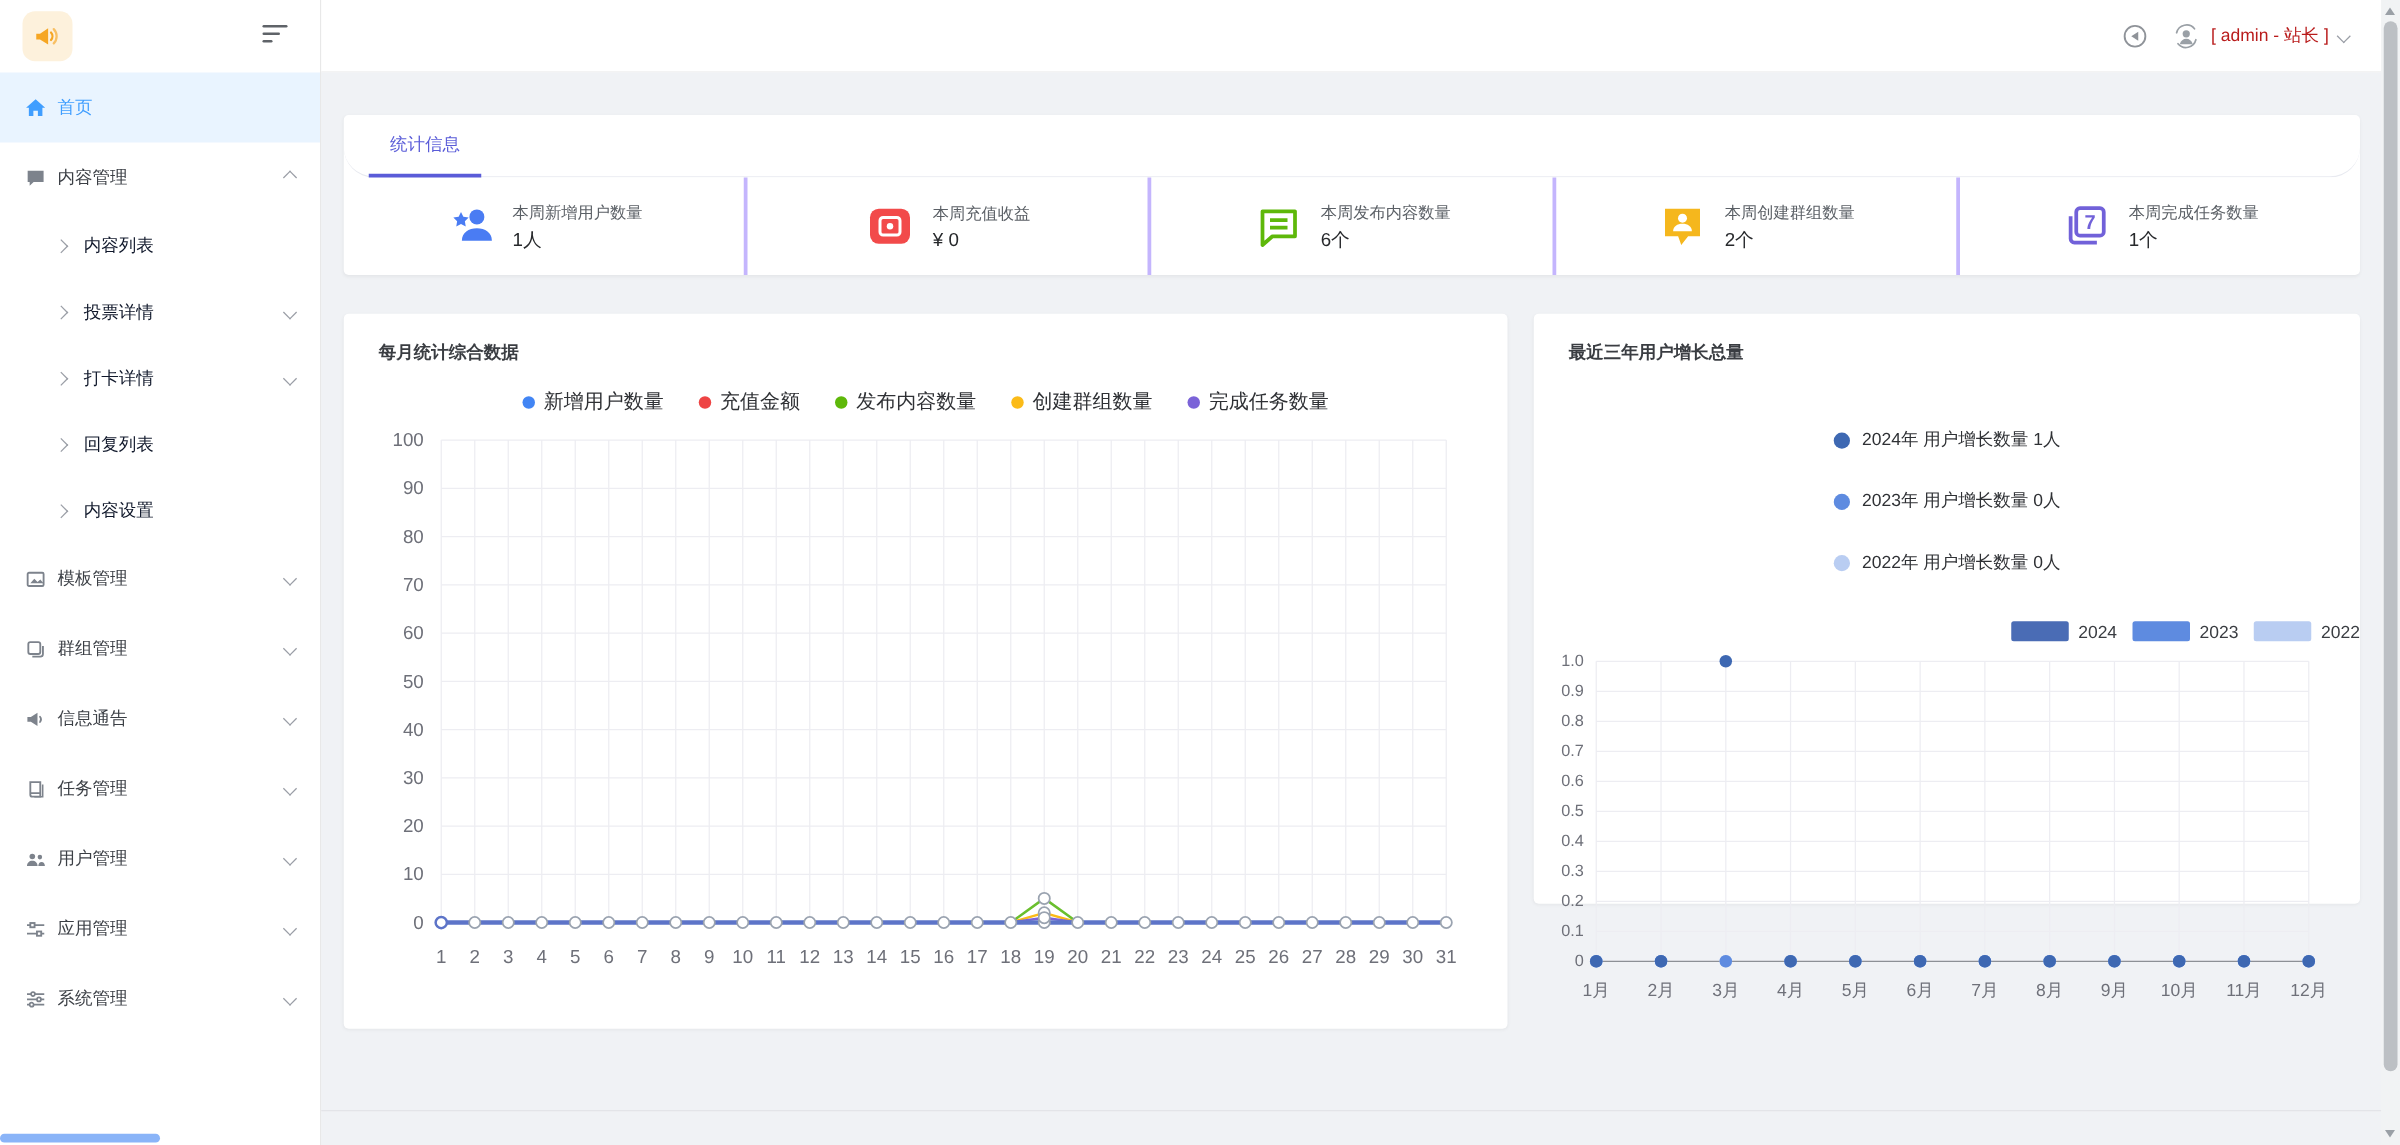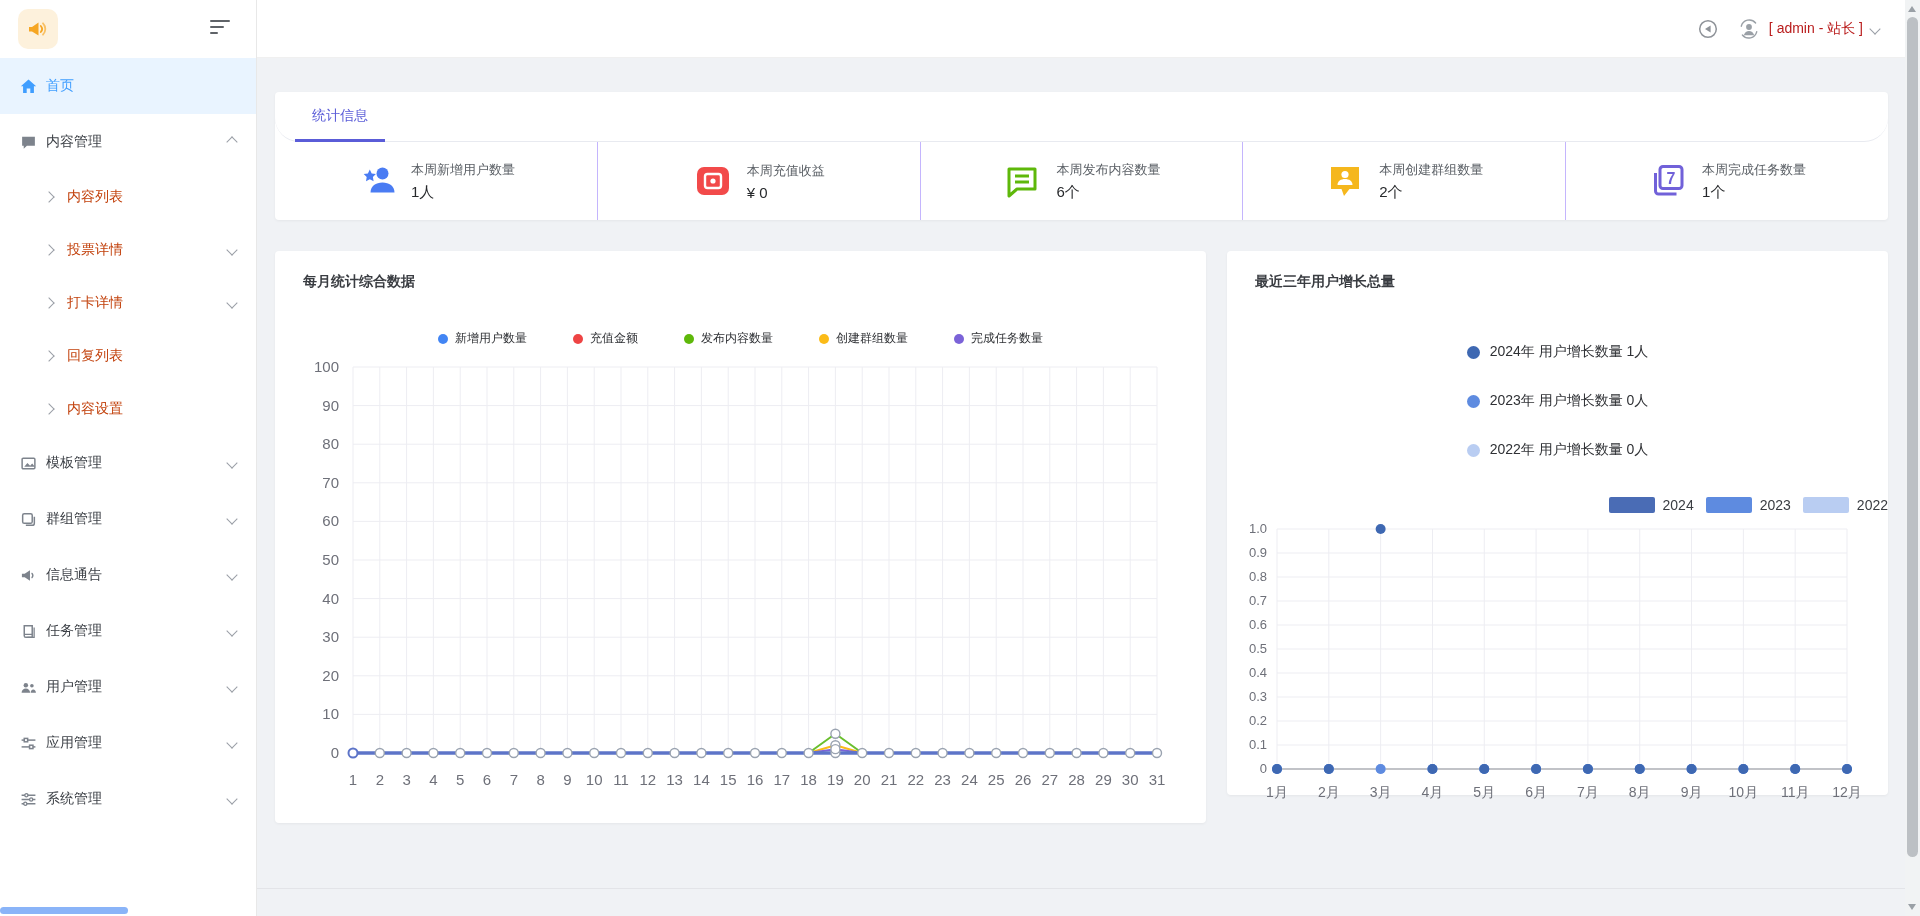--- a/index.html
+++ b/index.html
@@ -11,21 +11,21 @@
   .logo-badge{width:40px;height:40px;border-radius:10px;background:#fdf1dc;display:flex;align-items:center;justify-content:center;}
   .hamburger{position:absolute;right:24px;top:20px;width:22px;cursor:pointer;}
   .hamburger i{display:block;height:2px;background:#5f6368;margin-bottom:4px;border-radius:1px;}
   .hamburger i:nth-child(1){width:20px;}.hamburger i:nth-child(2){width:14px;}.hamburger i:nth-child(3){width:8px;}
   .menu{margin-top:0;}
   .menu-item{height:56px;display:flex;align-items:center;padding:0 20px;font-size:14px;color:#3b3f45;cursor:pointer;}
   .menu-item.active{background:#e9f4ff;color:#409eff;}
   .mi-icon{width:17px;height:17px;margin-right:9px;display:inline-flex;}
   .mi-label{flex:0 0 auto;}
   .mi-right{margin-left:auto;}
-  .submenu-item{height:53px;display:flex;align-items:center;padding:0 20px 0 45px;font-size:14px;color:#c2410c;cursor:pointer;}
+  .submenu-item{height:53px;display:flex;align-items:center;padding:0 20px 0 45px;font-size:14px;color:#0f172a;cursor:pointer;}
   .sub-arrow{margin-right:14px;}
   .chev{display:inline-block;width:7px;height:7px;border-right:1.5px solid #9a9ea6;border-bottom:1.5px solid #9a9ea6;}
   .chev.down{transform:rotate(45deg);}
   .chev.up{transform:rotate(-135deg);}
   .chev.right{transform:rotate(-45deg);}
   .sidebar-hthumb{position:absolute;left:0;bottom:2px;width:128px;height:7px;border-radius:4px;background:#8ab4f8;}
 
   
   .navbar{position:absolute;left:257px;top:0;width:1648px;height:58px;background:#fff;border-bottom:1px solid #f0f0f0;box-sizing:border-box;}
   .nav-right{position:absolute;right:26px;top:0;height:58px;display:flex;align-items:center;gap:18px;color:#b91c1c;font-size:14px;}
@@ -38,30 +38,30 @@
   .scroll-arrow.up{top:6px;border-bottom:6px solid #9aa0a6;}
   .scroll-arrow.dn{bottom:6px;border-top:6px solid #9aa0a6;}
 
   
   .content{position:absolute;left:257px;top:58px;width:1648px;height:858px;background:#f0f2f5;}
   .card{position:absolute;background:#fff;border-radius:4px;box-shadow:0 1px 3px rgba(0,0,0,.05);}
   .stats-card{left:18px;top:34px;width:1613px;height:128px;}
   .stats-tabs{height:49px;border-bottom:1px solid #e8eaf0;border-radius:24px;}
   .stats-tab{display:inline-flex;align-items:center;justify-content:center;height:47px;margin-left:20px;padding:0 17px;font-size:14px;color:#5a5cd8;border-bottom:3px solid #5a5cd8;cursor:pointer;}
   .stat-cards{display:flex;height:78px;}
-  .stat-card{flex:1;display:flex;align-items:center;justify-content:center;gap:14px;border-right:1px solid #c4b5fd;}
+  .stat-card{flex:1;display:flex;align-items:center;justify-content:center;gap:14px;border-right:3px solid #c4b5fd;}
   .stat-card:last-child{border-right:none;}
   .stat-texts{display:flex;flex-direction:column;gap:4px;}
   .stat-label{font-size:13px;color:#5b6066;}
   .stat-value{font-size:15px;color:#27292c;}
 
   .chart-card-left{left:18px;top:193px;width:931px;height:572px;}
-  .chart-card-right{left:970px;top:193px;width:661px;height:544px;}
+  .chart-card-right{left:970px;top:193px;width:661px;height:472px;}
   .chart-title{padding:22px 0 0 28px;font-size:14px;font-weight:bold;color:#3a3d42;}
-  .monthly-legend{display:flex;justify-content:center;gap:46px;margin-top:39px;font-size:12px;color:#2f3135;}
+  .monthly-legend{display:flex;justify-content:center;gap:28px;margin-top:20px;font-size:16px;color:#2f3135;}
   .legend-item{display:flex;align-items:center;gap:7px;cursor:pointer;}
   .legend-dot{width:10px;height:10px;border-radius:50%;background:#999;}
   .monthly-svg{display:block;margin:8px auto 0;}
 
   .year-summaries{display:flex;flex-direction:column;align-items:center;gap:31px;margin-top:52px;}
   .year-summary{display:flex;align-items:center;gap:10px;font-size:14px;color:#2f3135;}
   .year-dot{width:13px;height:13px;border-radius:50%;background:#999;}
   .year-bar-legend{display:flex;justify-content:flex-end;align-items:center;gap:12px;margin-top:38px;font-size:14px;color:#3a3d42;}
   .year-swatch{width:46px;height:16px;border-radius:2px;background:#999;cursor:pointer;}
   .year-bar-item{display:flex;align-items:center;gap:8px;}

